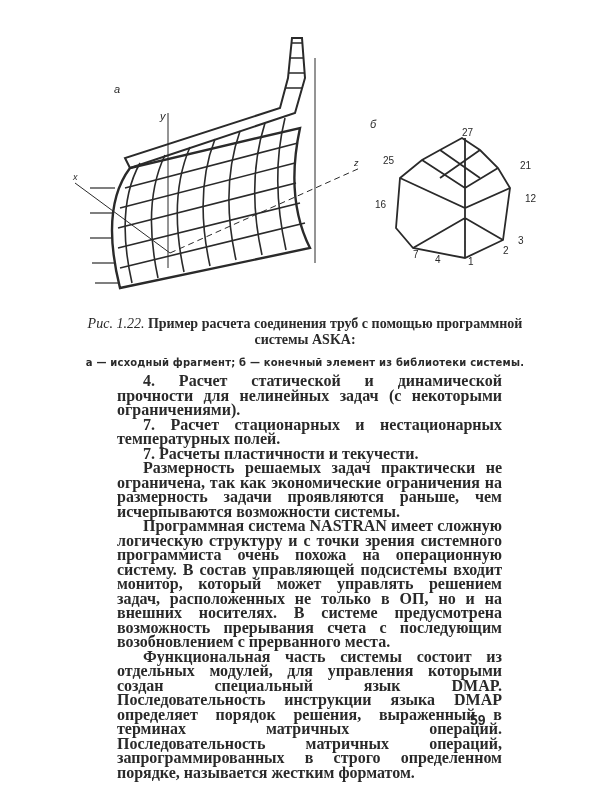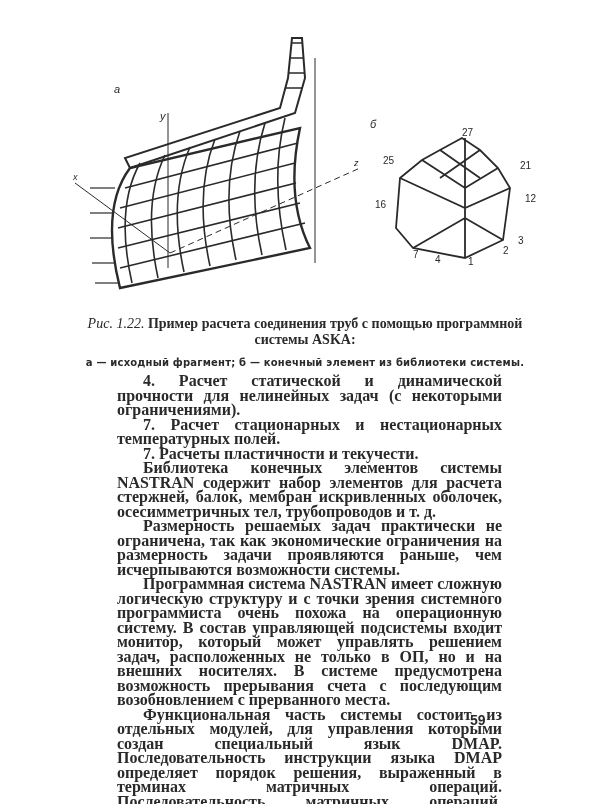--- a/index.html
+++ b/index.html
@@ -87,19 +87,18 @@
     <span class="lbl">Рис. 1.22.</span>
     <span>Пример расчета соединения труб с помощью программной системы ASKA:</span>
   </div>
   <div class="caption-sub">а — исходный фрагмент; б — конечный элемент из библиотеки системы.</div>
 </div>
 
 <div class="body-text">
   <p class="ind">4. Расчет статической и динамической прочности для нелинейных задач (с некоторыми ограничениями).</p>
   <p class="ind">7. Расчет стационарных и нестационарных температурных полей.</p>
   <p class="ind">7. Расчеты пластичности и текучести.</p>
-  <p class="ind">Библиотека конечных элементов системы NASTRAN содержит набор элементов для расчета стержней, балок, мембран искривленных оболочек, осесимметричных тел, трубопроводов и т. д.</p>
   <p class="ind">Размерность решаемых задач практически не ограничена, так как экономические ограничения на размерность задачи проявляются раньше, чем исчерпываются возможности системы.</p>
   <p class="ind">Программная система NASTRAN имеет сложную логическую структуру и с точки зрения системного программиста очень похожа на операционную систему. В состав управляющей подсистемы входит монитор, который может управлять решением задач, расположенных не только в ОП, но и на внешних носителях. В системе предусмотрена возможность прерывания счета с последующим возобновлением с прерванного места.</p>
   <p class="ind">Функциональная часть системы состоит из отдельных модулей, для управления которыми создан специальный язык DMAP. Последовательность инструкции языка DMAP определяет порядок решения, выраженный в терминах матричных операций. Последовательность матричных операций, запрограммированных в строго определенном порядке, называется жестким форматом.</p>
 </div>
 
 <div class="page-num">59</div>
 
 </body></html>

